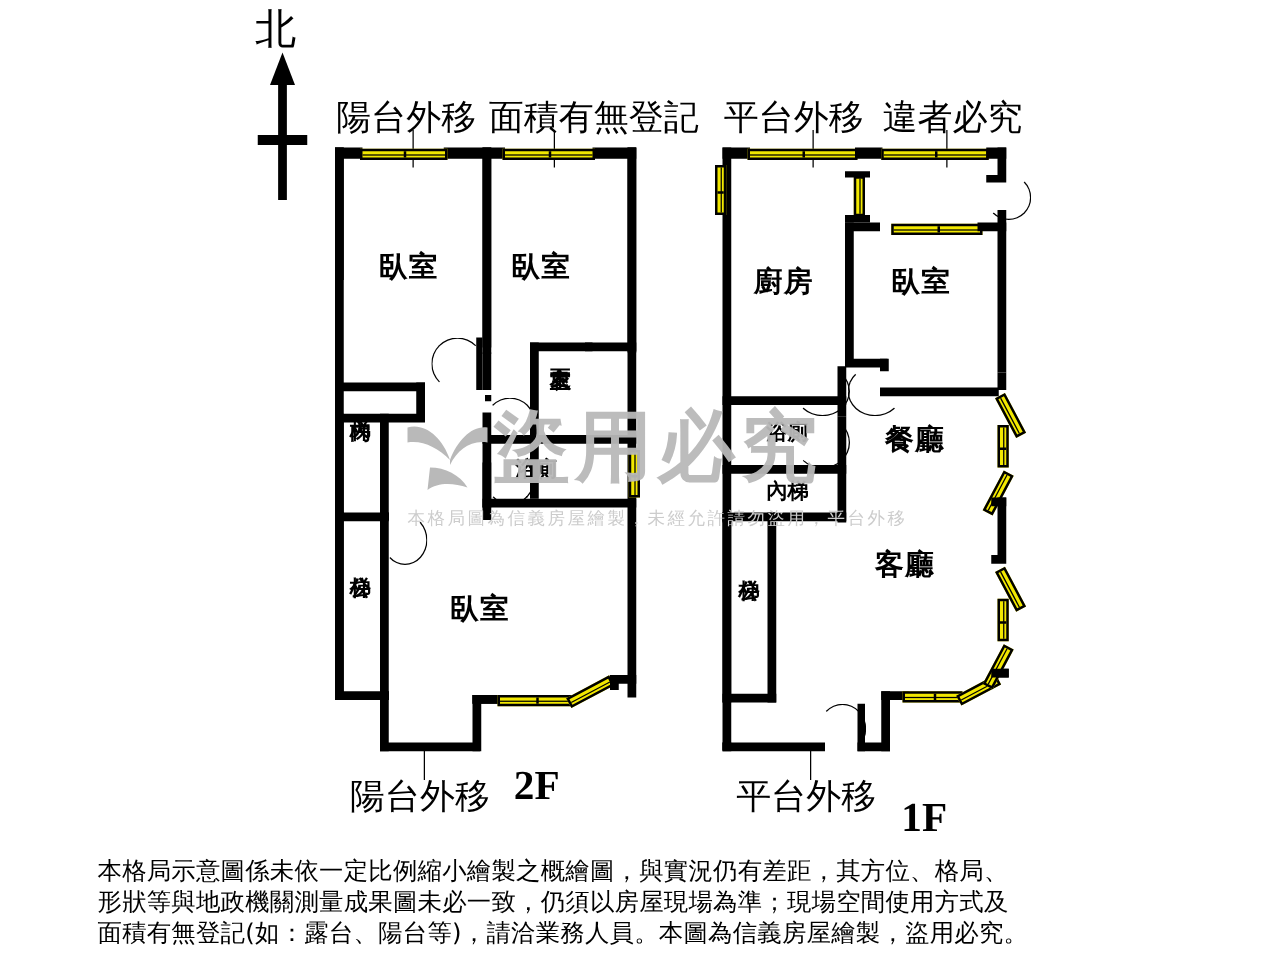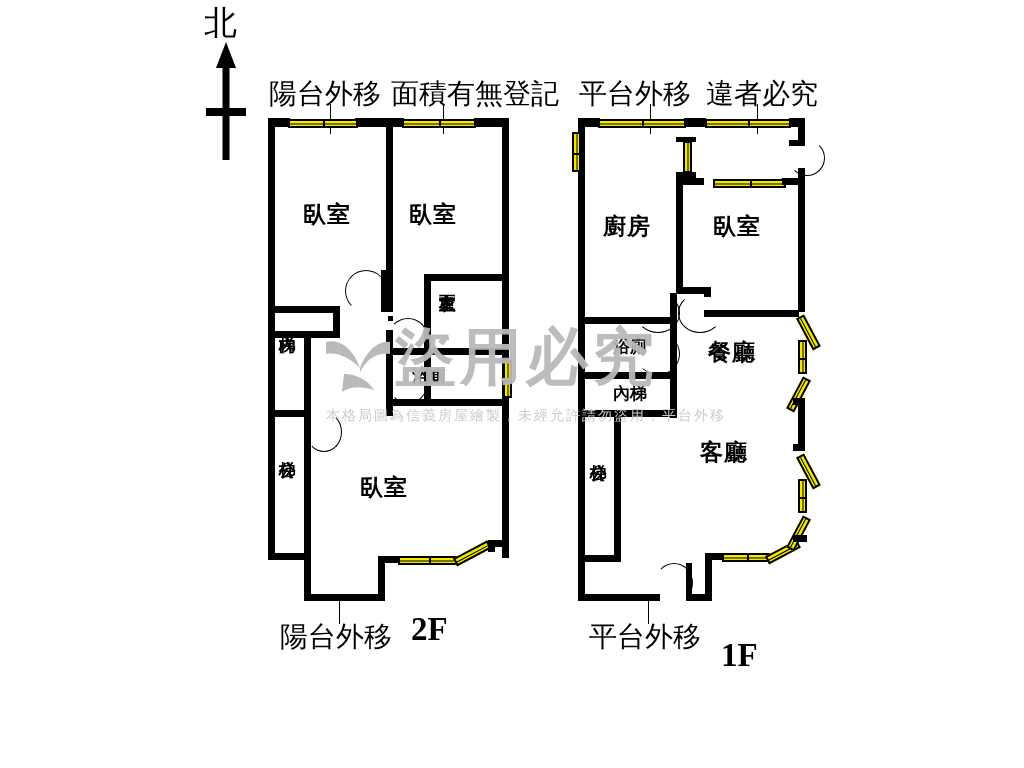--- a/index.html
+++ b/index.html
@@ -277,14 +277,19 @@
   </div>
 
   <div class="lead" style="left:339px;top:598px;height:26px;"></div>
   <div class="abs cjk callout" style="left:280px;top:623px;">陽台外移</div>
   <div class="abs cjk floor-tag" style="left:411px;top:613px;">2F</div>
 
   <div class="lead" style="left:648px;top:598px;height:26px;"></div>
   <div class="abs cjk callout" style="left:589px;top:623px;">平台外移</div>
   <div class="abs cjk floor-tag" style="left:721px;top:613px;margin-top:26px;">1F</div>
 
+  <div class="abs" style="left:78px;top:684px;width:880px;">
+    <div class="cjk footer-txt">本格局示意圖係未依一定比例縮小繪製之概繪圖，與實況仍有差距，其方位、格局、</div>
+    <div class="cjk footer-txt">形狀等與地政機關測量成果圖未必一致，仍須以房屋現場為準；現場空間使用方式及</div>
+    <div class="cjk footer-txt">面積有無登記(如：露台、陽台等)，請洽業務人員。本圖為信義房屋繪製，盜用必究。</div>
+  </div>
 
 </div>
 
 </body></html>

